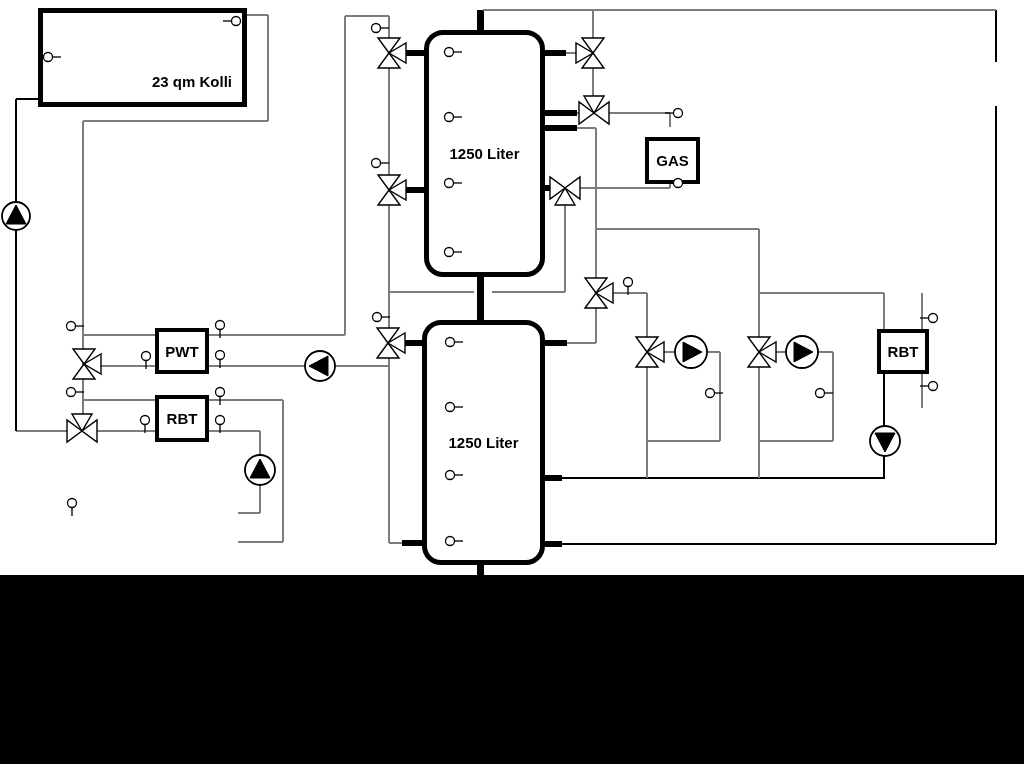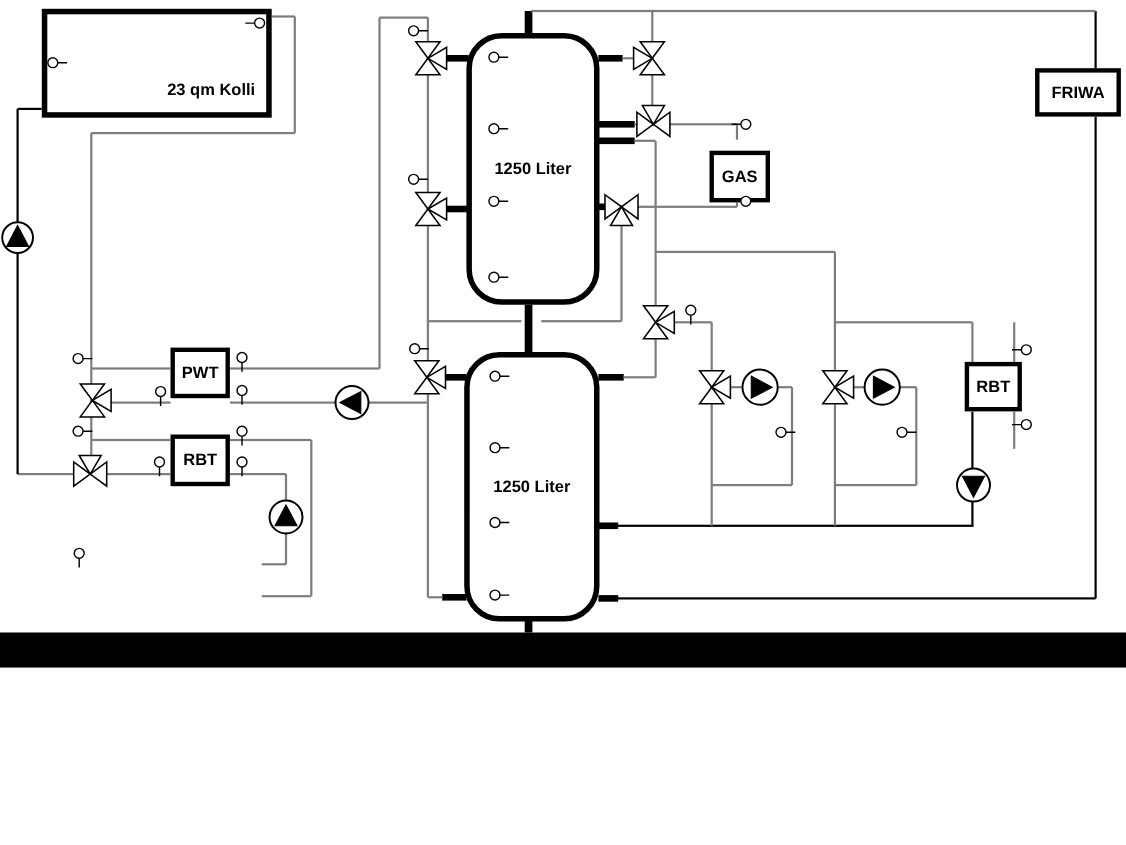--- a/index.html
+++ b/index.html
@@ -1,23 +1,23 @@
 <!DOCTYPE html>
 <html><head>
 <meta charset="utf-8">
 <style>
   html,body{margin:0;padding:0;background:#fff;}
-  #canvas{position:relative;width:1024px;height:607px;background:#fff;overflow:hidden;
+  #canvas{position:relative;width:1024px;height:764px;background:#fff;overflow:hidden;
           font-family:"Liberation Sans", sans-serif;text-decoration:underline;}
   .pipe,.stub{position:absolute;}
   .shape{position:absolute;}
   .box{position:absolute;background:#fff;border:4px solid #000;display:flex;
        align-items:center;justify-content:center;box-sizing:border-box;
        font-weight:bold;font-size:15px;color:#000;}
-  .tank{position:absolute;background:#fff;border:5px solid #000;border-radius:32px;
+  .tank{position:absolute;background:#fff;border:5px solid #000;border-radius:19px;
         box-sizing:border-box;display:flex;align-items:center;justify-content:center;
         font-weight:bold;font-size:15px;color:#000;}
   #collector{position:absolute;background:#fff;border:5px solid #000;box-sizing:border-box;
         display:flex;align-items:flex-end;justify-content:flex-end;
         padding:0 10px 12px 0;font-weight:bold;font-size:15px;color:#000;}
   #pool{position:absolute;background:#fff;border-left:6px solid #000;border-right:6px solid #000;
         border-bottom:6px solid #000;border-radius:0 0 18px 18px;box-sizing:border-box;
         display:flex;align-items:center;justify-content:center;
         font-weight:bold;font-size:16px;letter-spacing:1px;color:#000;}
   #bottom-band{position:absolute;left:0;width:1024px;background:#000;}
@@ -102,35 +102,32 @@
   </div>
 
   <div class="tank" style="left:424px;top:30px;width:121px;height:247px;">
     <span>1250 Liter</span>
   </div>
 
   <div class="tank" style="left:422px;top:320px;width:123px;height:245px;">
     <span>1250 Liter</span>
   </div>
 
-  <div class="box" style="left:155px;top:316px;width:54px;height:46px;">
+  <div class="box" style="left:155px;top:328px;width:54px;height:46px;">
     <span>PWT</span>
   </div>
 
   <div class="box" style="left:155px;top:395px;width:54px;height:47px;">
     <span>RBT</span>
   </div>
 
   <div class="box" style="left:645px;top:137px;width:55px;height:47px;">
     <span>GAS</span>
   </div>
 
-  <div class="box" style="left:941px;top:62px;width:78px;height:44px;">
-    <span>FRIWA</span>
-  </div>
 
   <div class="box" style="left:877px;top:329px;width:52px;height:45px;">
     <span>RBT</span>
   </div>
 
 
   <div id="bottom-band" style="top: 575px; height: 193px;"></div>
 
 <svg width="40" height="40" viewBox="-20 -20 40 40" class="shape" style="left: 64px; top: 344px;">
       <path d="M0,0 L17,-10 L17,10 Z" fill="#fff" stroke="#000" stroke-width="1.4" stroke-linejoin="miter"></path>

